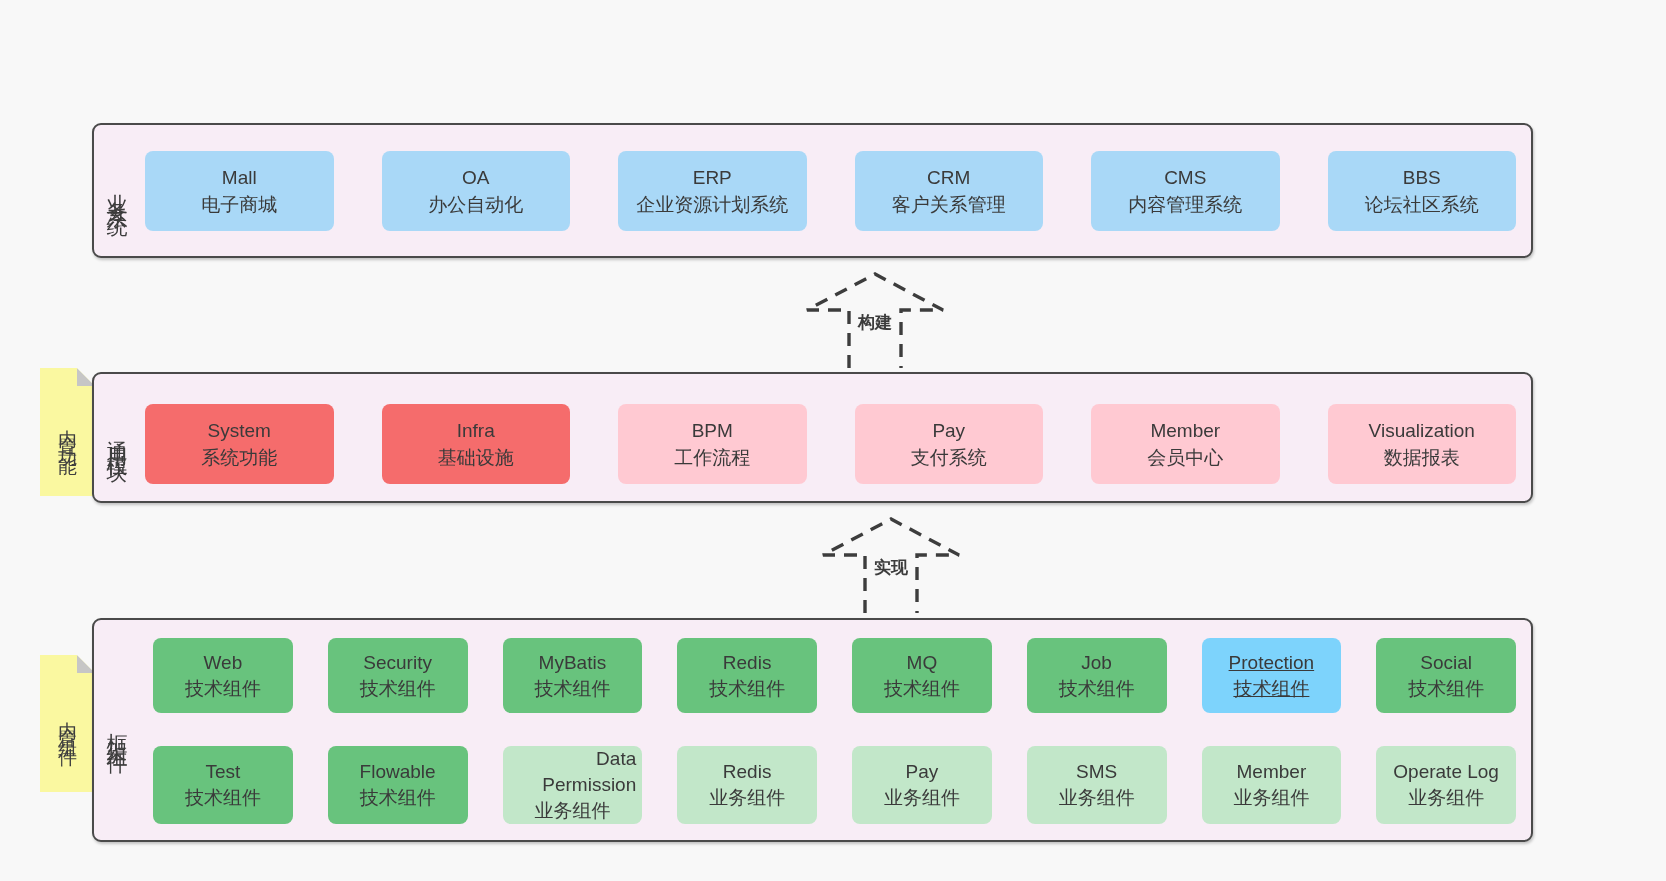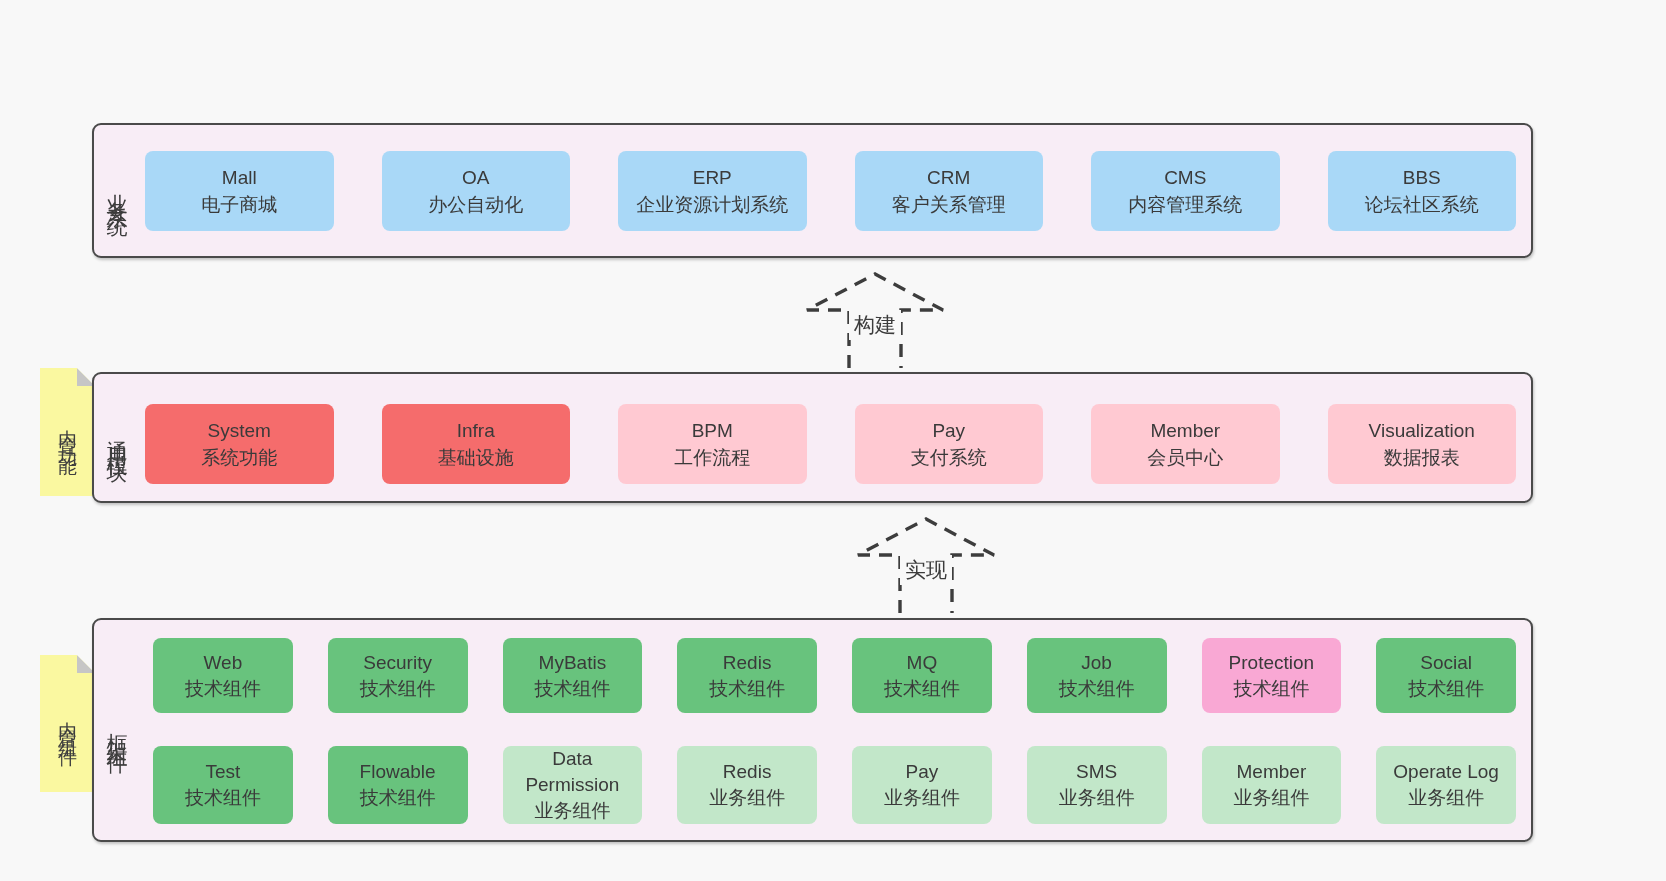--- a/index.html
+++ b/index.html
@@ -32,21 +32,21 @@
   .boxes { flex:1; display:flex; gap:48px; align-items:center; }
   .band1 .boxes { padding:26px 15px 25px 5px; }
   .band2 .boxes { padding:36px 15px 24px 5px; }
 
   .grid { flex:1; display:flex; flex-direction:column; gap:33px; padding:18px 15px 16px 13px; }
   .grid .row { flex:1; display:flex; gap:35px; }
 
   .box {
     flex:1; border-radius:8px;
     display:flex; flex-direction:column; align-items:center; justify-content:center;
-    text-align:center; font-size:19px; line-height:27px; color:#3a3a3a;
+    text-align:right; font-size:19px; line-height:27px; color:#3a3a3a;
     padding:0 6px; box-sizing:border-box;
   }
   .band1 .box, .band2 .box { height:80px; }
   .grid .box { line-height:26px; }
 
   
   .sticky {
     position:absolute; left:40px; width:55px; z-index:1;
     background:#faf8a0;
     clip-path:polygon(0 0, calc(100% - 18px) 0, 100% 18px, 100% 100%, 0 100%);
@@ -58,27 +58,27 @@
   .sticky .fold {
     position:absolute; top:0; right:0; width:18px; height:18px;
     background:#c6c6c6;
     clip-path:polygon(0 0, 100% 100%, 0 100%);
   }
   .sticky-label { font-size:19px; letter-spacing:9px; color:#3e3e3e; white-space:nowrap; }
 
   
   .arrow { position:absolute; width:140px; height:98px; z-index:0; }
   .arrow1 { left:805px; top:270px; }
-  .arrow2 { left:856px; top:515px; }
+  .arrow2 { left:821px; top:515px; }
   .arrow svg { display:block; width:140px; height:98px; }
   .arrow path { fill:none; stroke:#3d3d3d; stroke-width:3.4; stroke-dasharray:13 9; }
   .arrow-label {
     position:absolute; left:50%; top:40px; transform:translateX(-50%);
     background:#f8f8f8; padding:1px 5px;
-    font-size:21px; color:#3c3c3c; white-space:nowrap;
+    font-size:17px; color:#3c3c3c; white-space:nowrap;font-weight:bold;
   }
 </style>
 </head>
 <body>
 
 <div class="canvas">
 
   <div class="sticky sticky1">
     <div class="fold"></div>
     <span class="sticky-label vtext">内置功能</span>
@@ -189,21 +189,21 @@
           <span>技术组件</span>
         </div>
         <div class="box" style="background: rgb(104, 195, 125);">
           <span>MQ</span>
           <span>技术组件</span>
         </div>
         <div class="box" style="background: rgb(104, 195, 125);">
           <span>Job</span>
           <span>技术组件</span>
         </div>
-        <div class="box" style="background: #f9a8d4;">
+        <div class="box" style="background: #7dd3fc; text-decoration: underline;">
           <span>Protection</span>
           <span>技术组件</span>
         </div>
         <div class="box" style="background: rgb(104, 195, 125);">
           <span>Social</span>
           <span>技术组件</span>
         </div>
       </div>
       <div class="row">
         <div class="box" style="background: rgb(104, 195, 125);">

